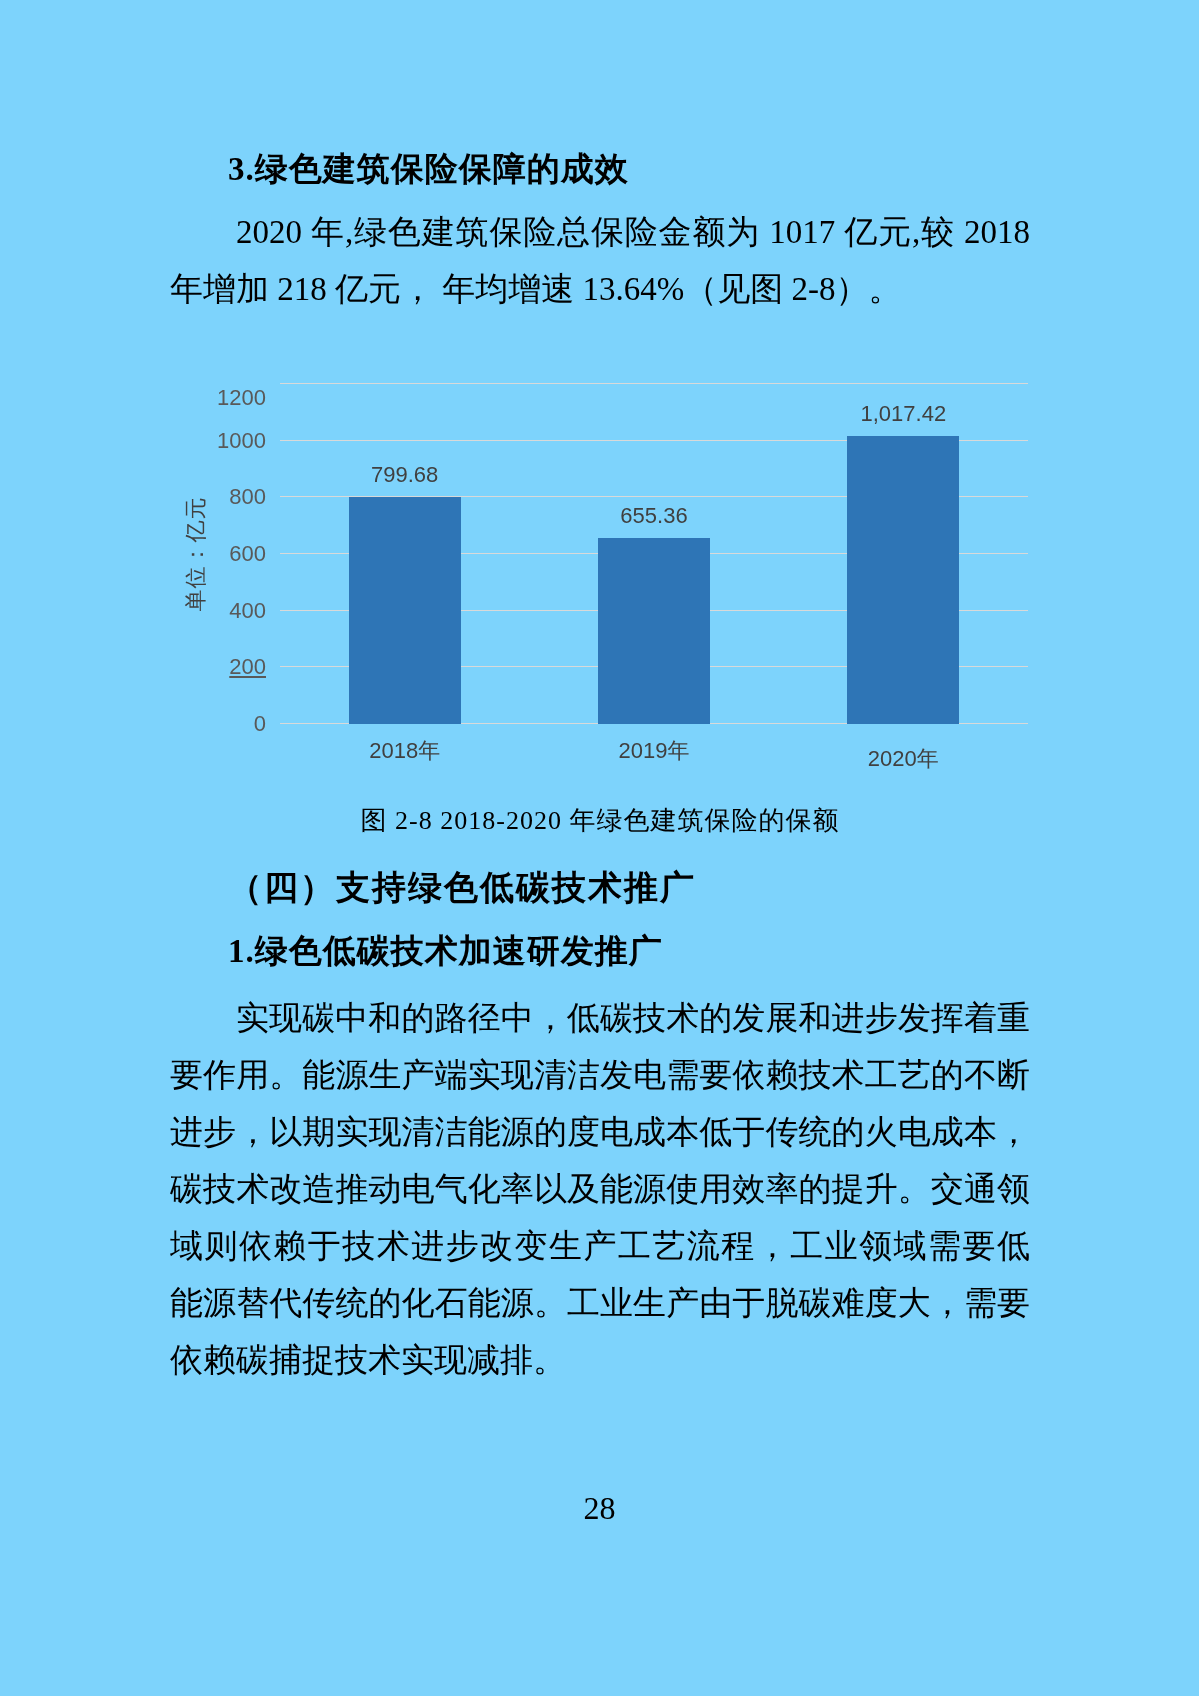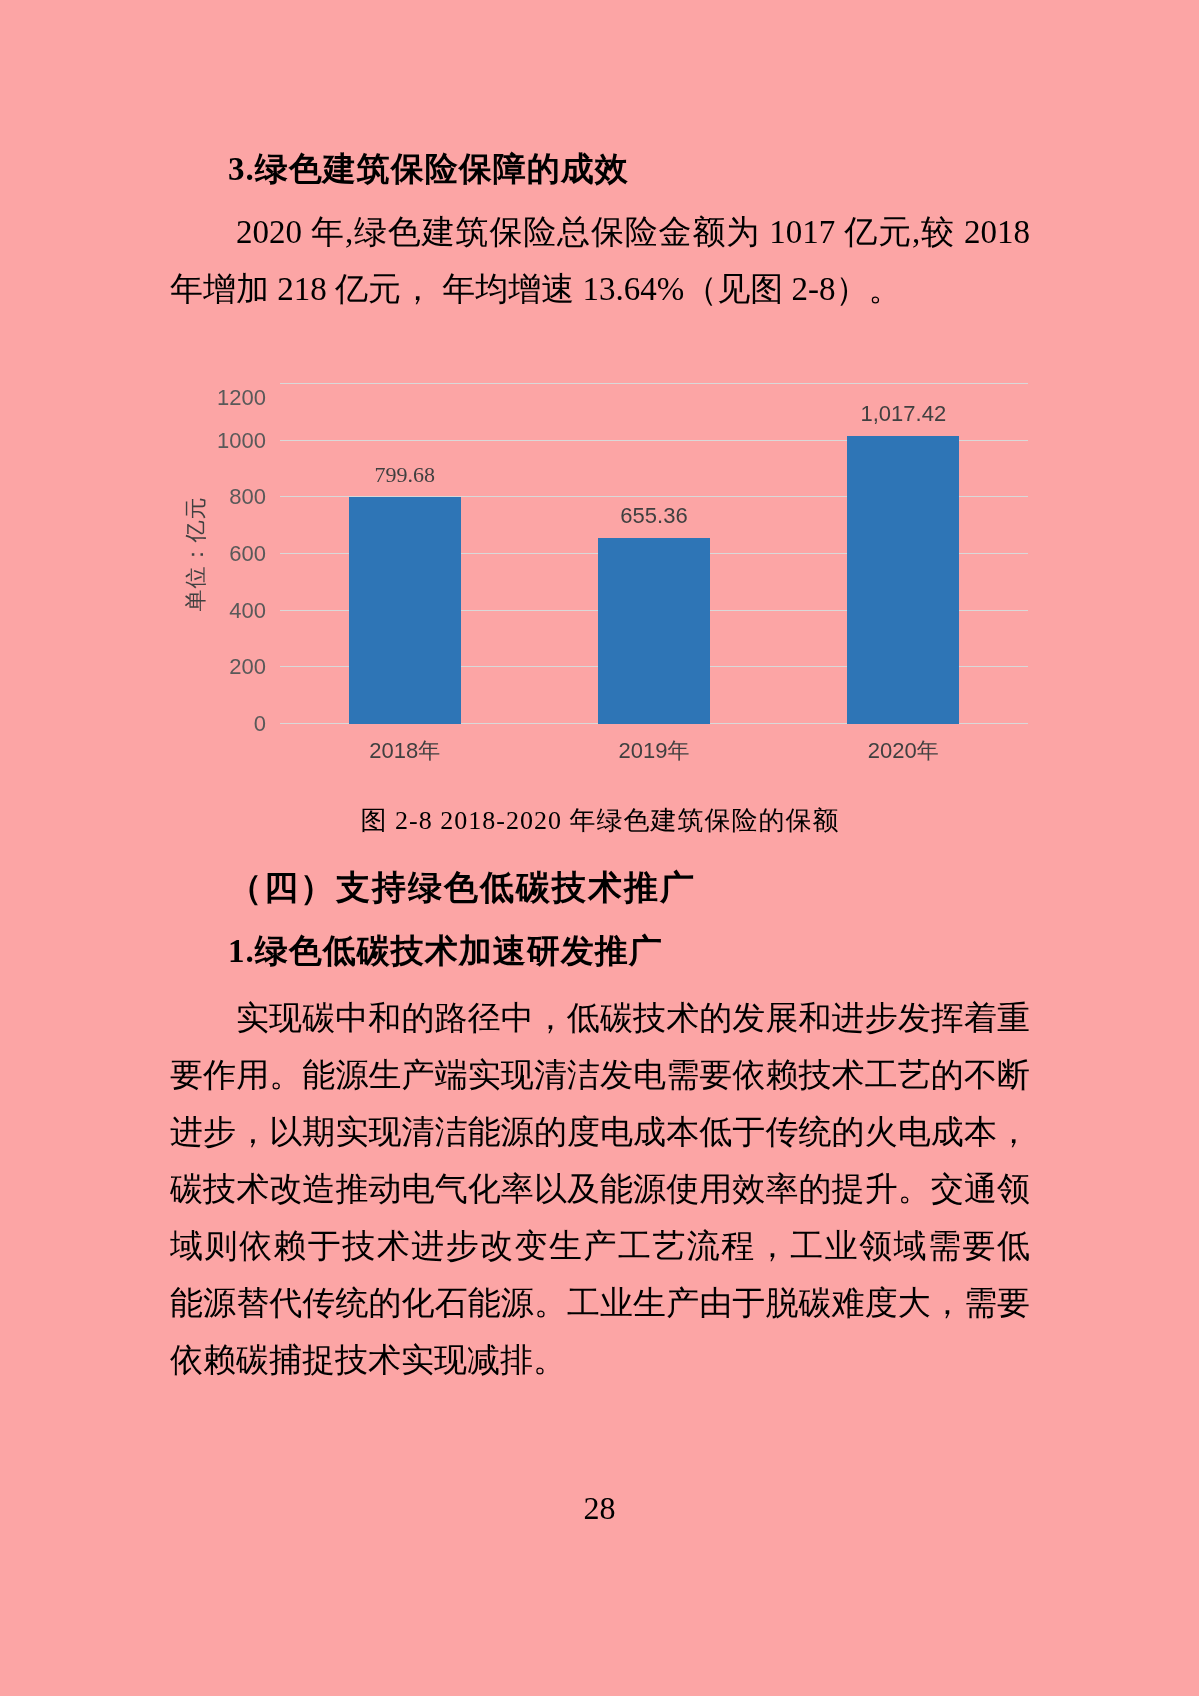--- a/index.html
+++ b/index.html
@@ -1,20 +1,20 @@
 <!DOCTYPE html>
 <html><head>
 <meta charset="utf-8">
 <style>
   * { margin:0; padding:0; box-sizing:border-box; }
   html,body { background:#ffffff; }
   .page {
     position:relative;
     width:1199px; height:1696px;
-    background:#fca5a5;
+    background:#7dd3fc;
     font-family:"Liberation Serif","DejaVu Serif",serif;
     color:#000000;
     overflow:hidden;
   }
   .content { padding:148px 169px 0 170px; }
 
   .h-bold { font-weight:bold; font-size:33px; line-height:42px; margin-left:58px; letter-spacing:1px; }
   .h-major { font-weight:bold; font-size:34px; line-height:44px; margin-left:58px; letter-spacing:2px; }
 
   .para { margin-top:14px; }
@@ -77,40 +77,40 @@
       <div class="line fill indent">2020 年,绿色建筑保险总保险金额为 1017 亿元,较 2018</div>
       <div class="line">年增加 218 亿元， 年均增速 13.64%（见图 2-8）。</div>
     </div>
 
     <div class="chart">
       <div class="y-axis-title">单位：亿元</div>
       <div class="plot" id="plot">
           <div class="gridline" style="bottom: 0px; background: rgb(217, 217, 217);"></div>
           <div class="tick-label" style="bottom: -11px; color: rgb(89, 89, 89);">0</div>
           <div class="gridline" style="bottom: 56.6667px; background: rgb(217, 217, 217);"></div>
-          <div class="tick-label" style="bottom: 45.6667px; color: rgb(89, 89, 89);">200</div>
+          <div class="tick-label" style="bottom: 45.6667px; color: rgb(89, 89, 89); text-decoration: underline;">200</div>
           <div class="gridline" style="bottom: 113.333px; background: rgb(217, 217, 217);"></div>
           <div class="tick-label" style="bottom: 102.333px; color: rgb(89, 89, 89);">400</div>
           <div class="gridline" style="bottom: 170px; background: rgb(217, 217, 217);"></div>
           <div class="tick-label" style="bottom: 159px; color: rgb(89, 89, 89);">600</div>
           <div class="gridline" style="bottom: 226.667px; background: rgb(217, 217, 217);"></div>
           <div class="tick-label" style="bottom: 215.667px; color: rgb(89, 89, 89);">800</div>
           <div class="gridline" style="bottom: 283.333px; background: rgb(217, 217, 217);"></div>
           <div class="tick-label" style="bottom: 272.333px; color: rgb(89, 89, 89);">1000</div>
           <div class="gridline" style="bottom: 340px; background: rgb(217, 217, 217);"></div>
           <div class="tick-label" style="bottom: 315px; color: rgb(89, 89, 89);">1200</div>
           <div class="bar" style="left: 68.6667px; width: 112px; height: 226.576px; background: rgb(46, 117, 182);"></div>
-          <div class="bar-value" style="left: 0px; width: 249.333px; bottom: 236.576px; color: rgb(64, 64, 64); font-family: Liberation Serif, serif;">799.68</div>
+          <div class="bar-value" style="left: 0px; width: 249.333px; bottom: 236.576px; color: rgb(64, 64, 64);">799.68</div>
           <div class="x-label" style="left: 0px; width: 249.333px; color: rgb(64, 64, 64);">2018年</div>
           <div class="bar" style="left: 318px; width: 112px; height: 185.685px; background: rgb(46, 117, 182);"></div>
           <div class="bar-value" style="left: 249.333px; width: 249.333px; bottom: 195.685px; color: rgb(64, 64, 64);">655.36</div>
           <div class="x-label" style="left: 249.333px; width: 249.333px; color: rgb(64, 64, 64);">2019年</div>
           <div class="bar" style="left: 567.333px; width: 112px; height: 288.269px; background: rgb(46, 117, 182);"></div>
           <div class="bar-value" style="left: 498.667px; width: 249.333px; bottom: 298.269px; color: rgb(64, 64, 64);">1,017.42</div>
-          <div class="x-label" style="left: 498.667px; width: 249.333px; color: rgb(64, 64, 64);">2020年</div>
+          <div class="x-label" style="left: 498.667px; width: 249.333px; color: rgb(64, 64, 64); margin-top: 8px;">2020年</div>
         </div>
     </div>
 
     <div class="caption">图 2-8  2018-2020 年绿色建筑保险的保额</div>
 
     <div class="h-major sec4-heading">（四）支持绿色低碳技术推广</div>
     <div class="h-bold sec4-subheading">1.绿色低碳技术加速研发推广</div>
 
     <div class="para para2">
       <div class="line fill indent">实现碳中和的路径中，低碳技术的发展和进步发挥着重</div>

